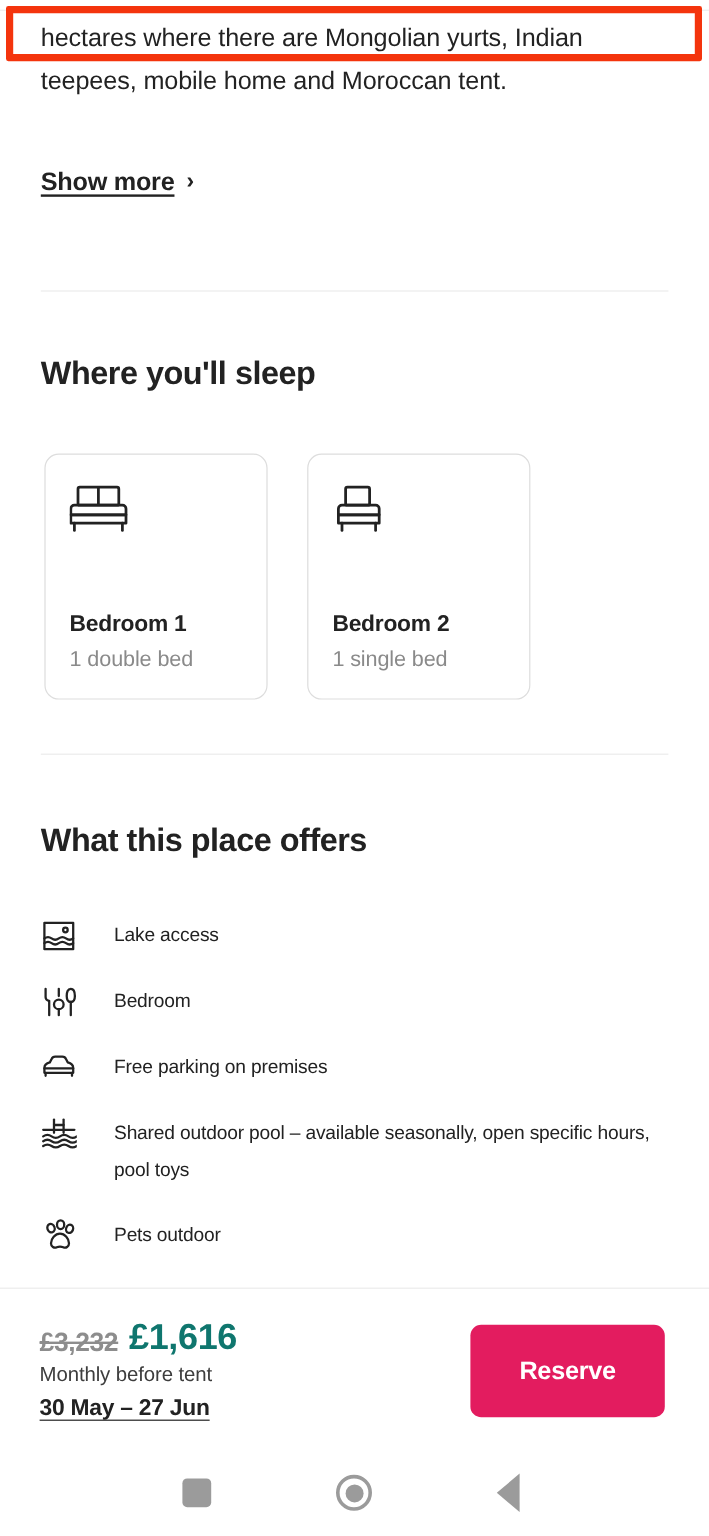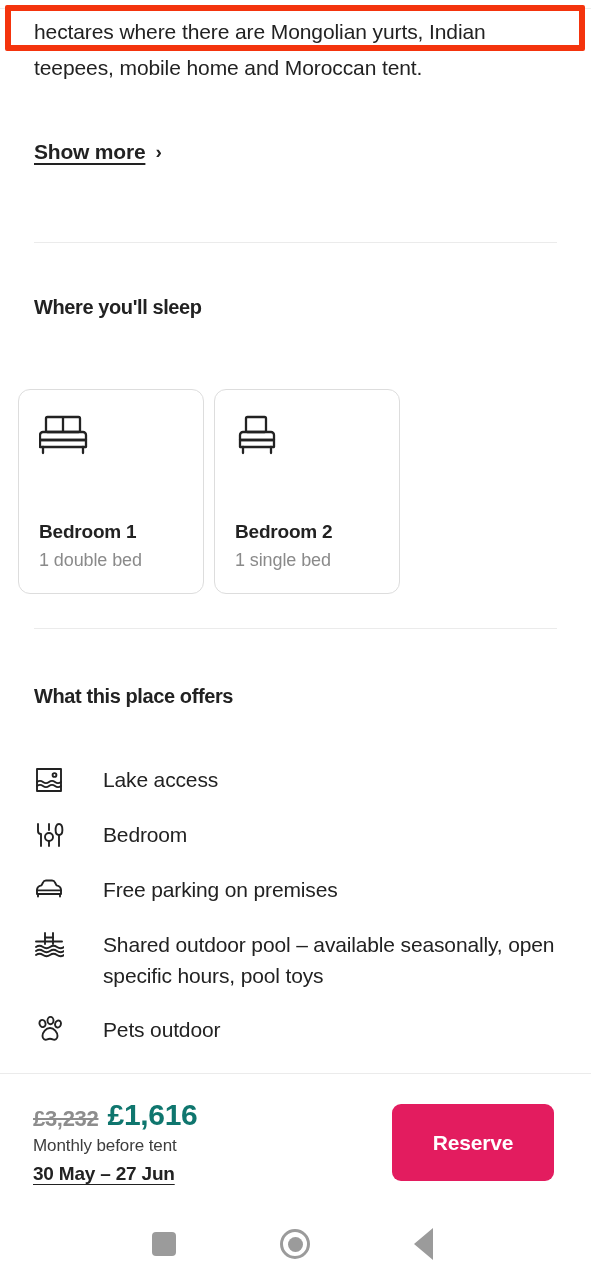--- a/index.html
+++ b/index.html
@@ -93,36 +93,35 @@
     height: 1px;
     background: #ebebeb;
   }
   .divider.d1 { top: 242px; }
   .divider.d2 { top: 628px; }
 
   
   .section-title {
     position: absolute;
     left: 34px;
-    font-size: 20px;
+    font-size: 27px;
     font-weight: bold;
     color: #222222;
     letter-spacing: -0.4px;
   }
   .title-sleep  { top: 296px; }
   .title-offers { top: 685px; }
 
   
   .cards {
     position: absolute;
     top: 378px;
-    left: 18px;
-    display: flex;
-    gap: 10px;
-    margin-top: 11px;
+    left: 37px;
+    display: flex;
+    gap: 33px;
   }
   .card {
     width: 186px;
     height: 205px;
     border: 1px solid #dddddd;
     border-radius: 12px;
     background: #ffffff;
     padding: 22px 20px;
     display: flex;
     flex-direction: column;
@@ -158,22 +157,22 @@
   .amenity:last-child { margin-bottom: 0; }
   .amenity-icon {
     width: 40px;
     min-width: 40px;
     height: 32px;
     display: flex;
     align-items: center;
     justify-content: flex-start;
   }
   .amenity-label {
-    margin-left: 29px;
-    font-size: 21px;
+    margin-left: 21px;
+    font-size: 16px;
     line-height: 31px;
     color: #222222;
     letter-spacing: -0.15px;
     max-width: 455px;
   }
 
   
   .bottom-bar {
     position: absolute;
     left: 0;

